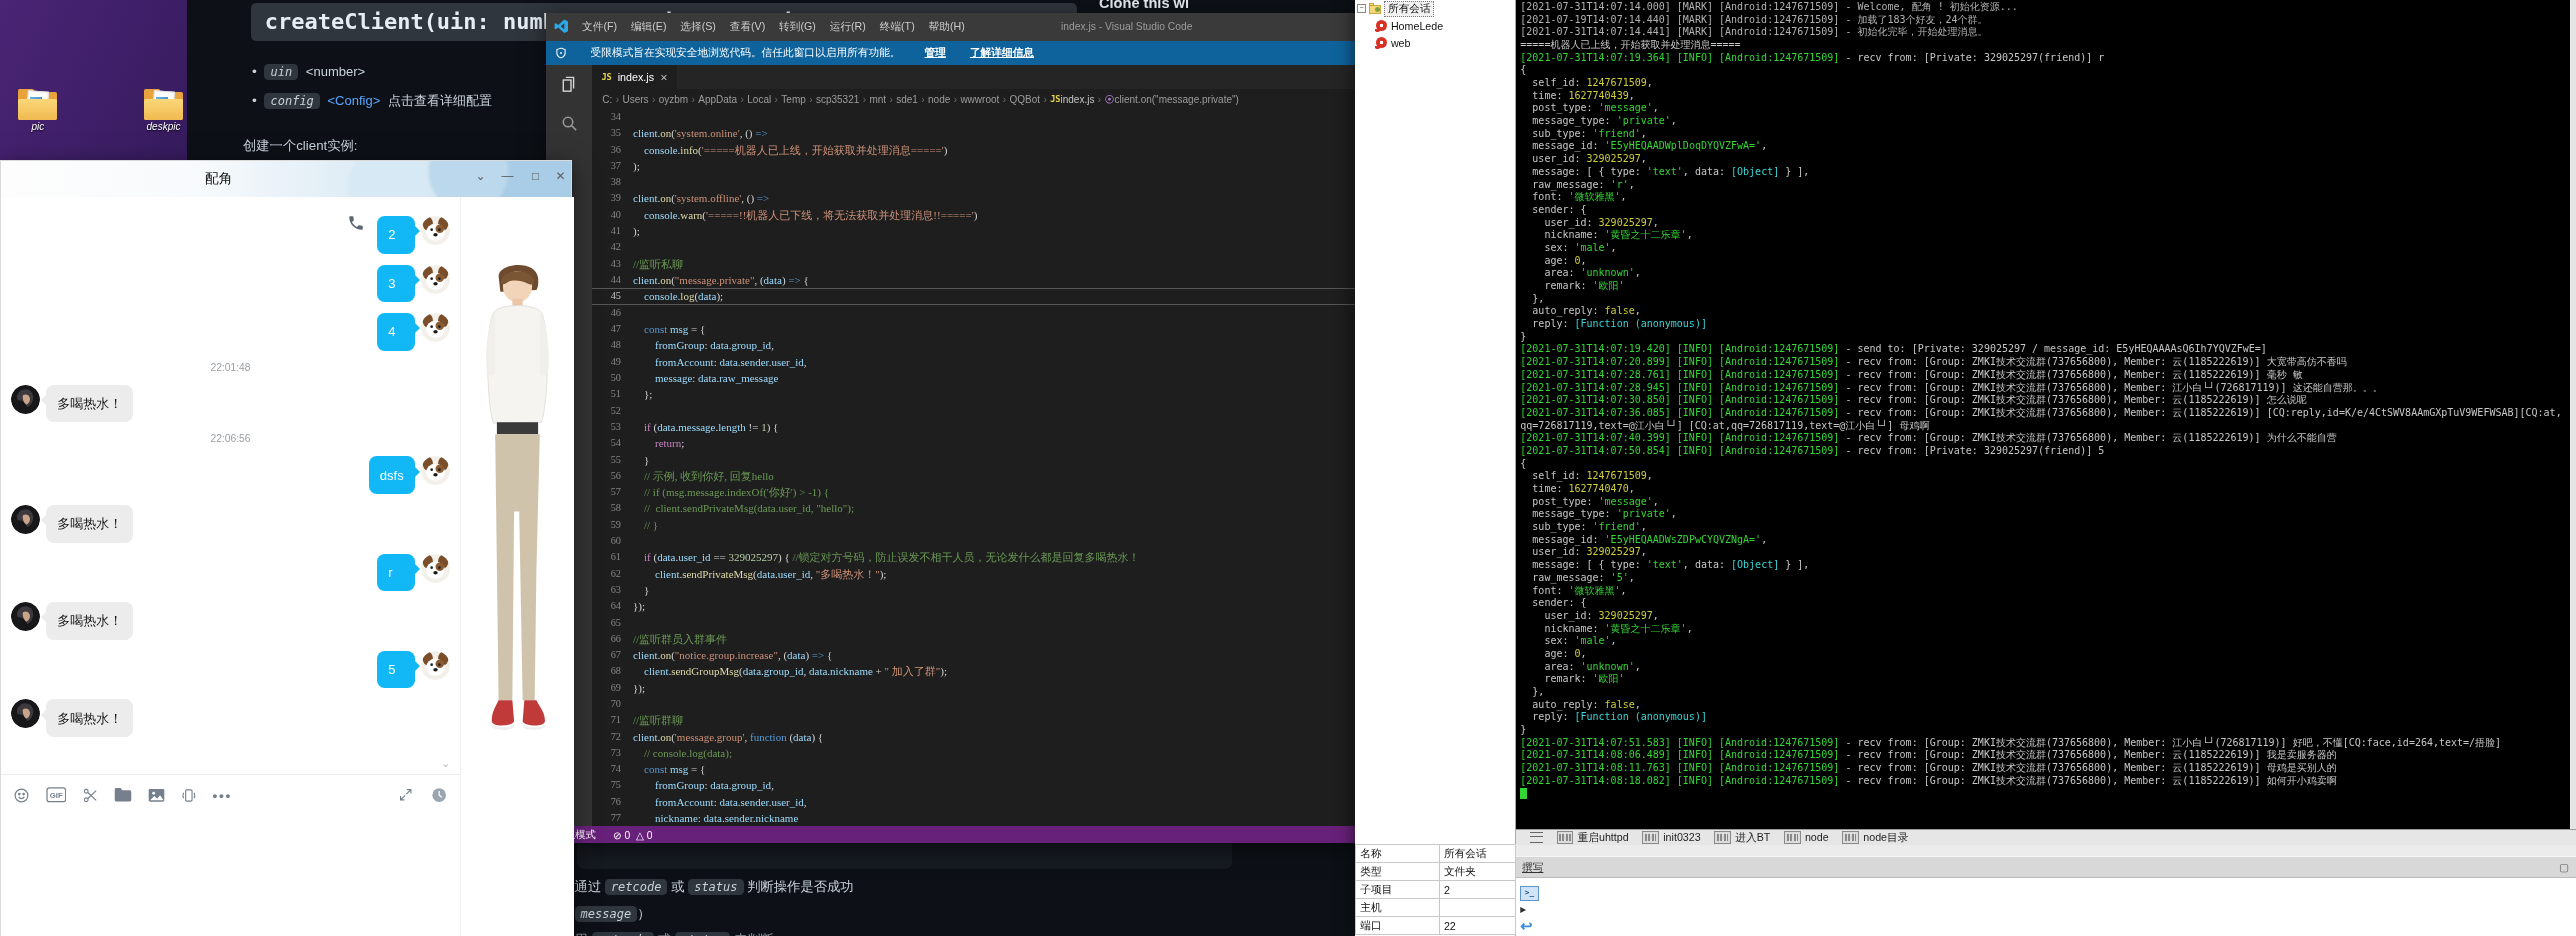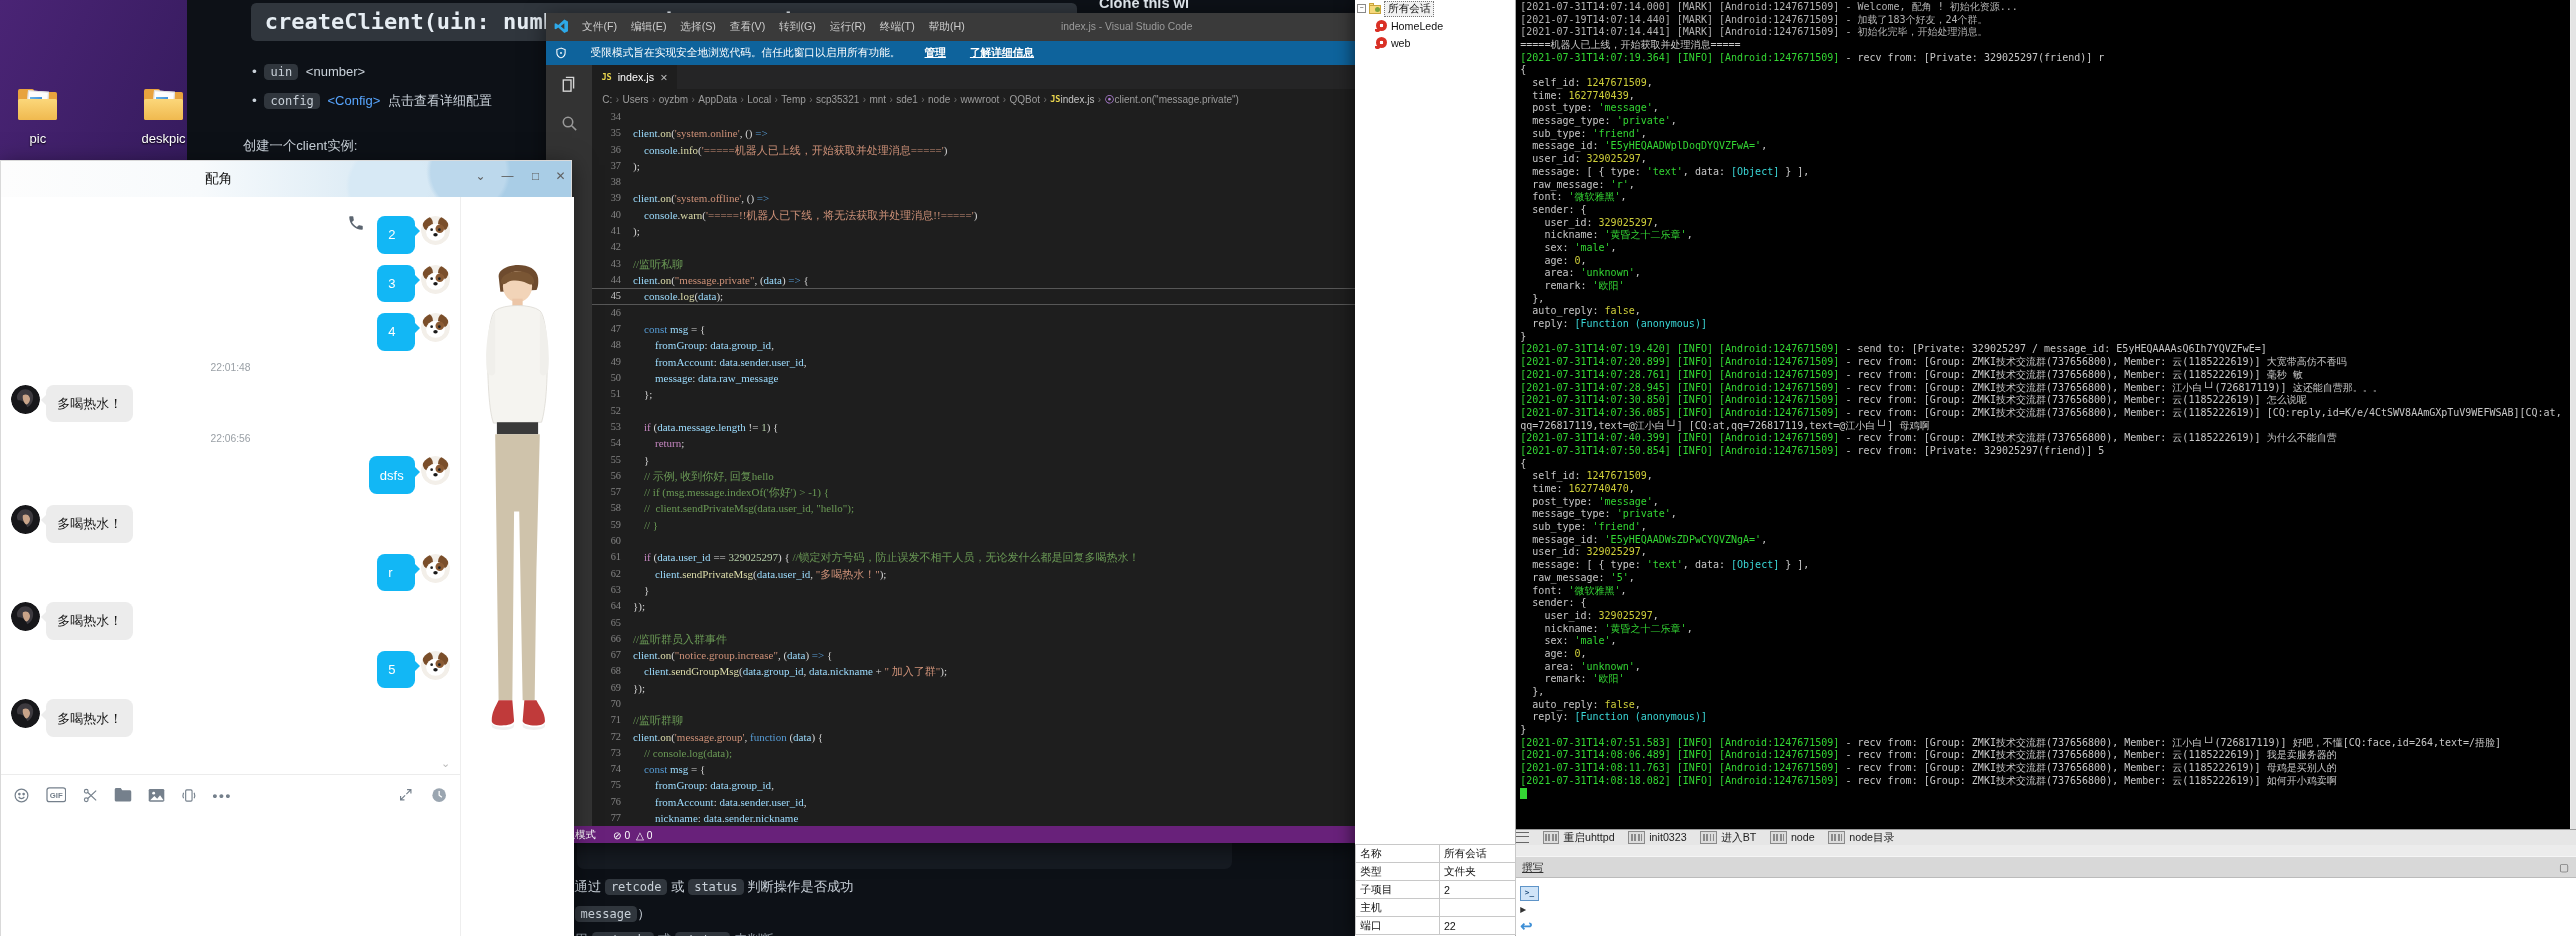--- a/index.html
+++ b/index.html
@@ -8,29 +8,29 @@
   .abs{position:absolute;}
 
   
   .desk-icon{position:absolute;width:69px;text-align:center;}
   .folder{position:relative;width:39px;height:31px;margin:0 auto;}
   .folder .back{position:absolute;left:0;top:3.4px;width:39px;height:27.5px;background:#e8a33d;border-radius:1.7px;}
   .folder .tabb{position:absolute;left:0;top:0;width:15.5px;height:6.9px;background:#e8a33d;border-radius:1.7px 1.7px 0 0;}
   .folder .page{position:absolute;left:8.6px;top:1.7px;width:19px;height:26px;background:#fdfdfd;border:0.9px solid #ddd;transform:rotate(4deg);}
   .folder .pic{position:absolute;left:12px;top:7.7px;width:12px;height:9.4px;background:linear-gradient(135deg,#68b7e8 0%,#2f7bd0 100%);}
   .folder .front{position:absolute;left:0;top:10.3px;width:39px;height:20.6px;background:linear-gradient(#fbd77a,#f0b94f);border-radius:1.7px 1.7px 2.6px 2.6px;}
-  .desk-icon .lbl{margin-top:11px;font-size:13px;color:#fff;text-shadow:0 0.9px 1.7px #000;}
+  .desk-icon .lbl{margin-top:1px;font-size:10px;color:#fff;text-shadow:0 0.9px 1.7px #000;font-style:italic;}
 
   
   #docs{left:187px;top:0;width:1170px;height:937px;background:#0d1117;color:#c9d1d9;}
   #docs .hbox{position:absolute;left:64px;top:2.6px;width:826px;height:38px;background:#30363d;border-radius:5.2px;
     font-family:"DejaVu Sans Mono",monospace;font-weight:bold;font-size:22px;color:#e6edf3;line-height:38px;padding-left:13.7px;
     white-space:nowrap;overflow:hidden;box-sizing:border-box;}
   #docs .clone{position:absolute;left:912px;top:-5.2px;font-size:14.6px;font-weight:bold;color:#e6edf3;white-space:nowrap;}
-  .chip{display:inline-block;background:#30363d;border-radius:4.3px;padding:0.9px 6px;font-family:"DejaVu Sans Mono",monospace;font-size:12px;color:#c9d1d9;}
+  .chip{display:inline-block;background:#30363d;border-radius:4.3px;padding:0.9px 6px;font-family:"DejaVu Sans Mono",monospace;font-style:italic;font-size:12px;color:#c9d1d9;}
   #doc-bullets{position:absolute;left:65px;top:64px;font-size:13px;}
   #doc-bullets .brow{display:flex;align-items:center;gap:7.7px;margin-bottom:12px;white-space:nowrap;}
   #doc-bullets .dot{color:#c9d1d9;font-size:13.7px;}
   .doc-link{color:#58a6ff;}
   #doc-create{position:absolute;left:56px;top:137px;font-size:13.3px;color:#c9d1d9;}
   #doc-codeblock{position:absolute;left:390px;top:773px;width:655px;height:96px;background:#161b22;border-radius:0 0 6.9px 6.9px;}
   .doc-bot-line{position:absolute;left:361px;white-space:nowrap;font-size:13.3px;color:#c9d1d9;}
 
   
   #vscode{left:546px;top:13px;width:811px;height:830px;background:#1e1e1e;box-shadow:0 5.2px 20.6px rgba(0,0,0,.55);}
@@ -102,21 +102,21 @@
   .snail:after{content:"";position:absolute;left:-0.9px;bottom:-0.9px;width:5.2px;height:3.4px;background:#d93025;border-radius:0 0 1.7px 1.7px;}
   #moba-props{position:absolute;left:0;top:844px;width:161px;border-collapse:collapse;font-size:10.7px;background:#fff;}
   #moba-props td{border:0.9px solid #c8c8c8;height:17px;padding:0 4.3px;color:#111;}
   #moba-props td.k{width:74px;}
   #term{position:absolute;left:161px;top:0;width:1054px;height:829px;background:#000;overflow:hidden;
     font-family:"DejaVu Sans Mono",monospace;font-size:10px;padding:0.9px 4.3px;box-sizing:border-box;}
   .tl{height:12.7px;line-height:12.7px;white-space:pre;}
   .tm-w{color:#c7c7c7}.tm-gr{color:#b2b2b2}.tm-g{color:#33d633}.tm-y{color:#cfcf3a}.tm-cy{color:#3ad6d6}
   #term-cursor{display:inline-block;width:6.9px;height:11px;background:#33d633;vertical-align:-1.7px;}
   #term-scroll{position:absolute;right:0;top:0;width:5.2px;height:829px;background:#e4e4e4;}
-  #macro-bar{position:absolute;left:161px;top:829px;width:1060px;height:16px;background:#e6e6e6;border-top:0.9px solid #9a9a9a;display:flex;align-items:center;gap:13.7px;padding-left:0;box-sizing:border-box;text-align:right;}
+  #macro-bar{position:absolute;left:161px;top:829px;width:1060px;height:16px;background:#e6e6e6;border-top:0.9px solid #9a9a9a;display:flex;align-items:center;gap:13.7px;padding-left:14px;box-sizing:border-box;text-align:right;}
   .hamb{width:13px;height:9.4px;border-top:1.7px solid #666;border-bottom:1.7px solid #666;position:relative;}
   .hamb:after{content:"";position:absolute;left:0;top:3px;width:13px;height:1.7px;background:#666;}
   .macro{display:flex;align-items:center;gap:4.3px;font-size:10.7px;color:#222;}
   .kbd{width:14.6px;height:10.3px;border:0.9px solid #8a8a8a;background:#dcdcdc;position:relative;}
   .kbd:after{content:"";position:absolute;left:1.7px;top:1.7px;right:1.7px;bottom:1.7px;
     background:repeating-linear-gradient(90deg,#8a8a8a 0 1.7px,transparent 1.7px 3.4px);}
   #compose-bar{position:absolute;left:161px;top:856px;width:1060px;height:21.5px;background:#d8d8d8;border-top:0.9px solid #f5f5f5;border-bottom:0.9px solid #bbb;font-size:10.7px;color:#333;line-height:21.5px;padding-left:6px;box-sizing:border-box;text-decoration:underline;}
   #compose-bar .rght{position:absolute;right:6.9px;top:0;color:#555;}
   #compose{position:absolute;left:161px;top:878px;width:1060px;height:58px;background:#fff;}
   #compose .railbtn{position:absolute;left:4.3px;}

